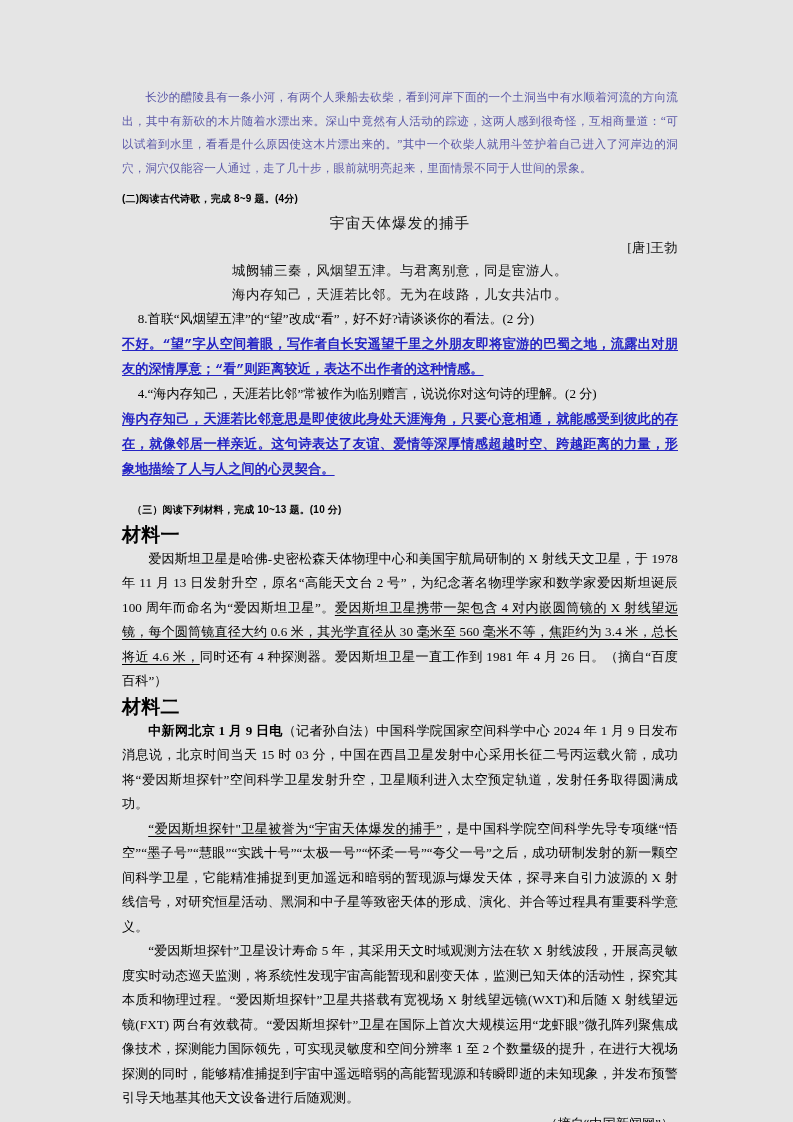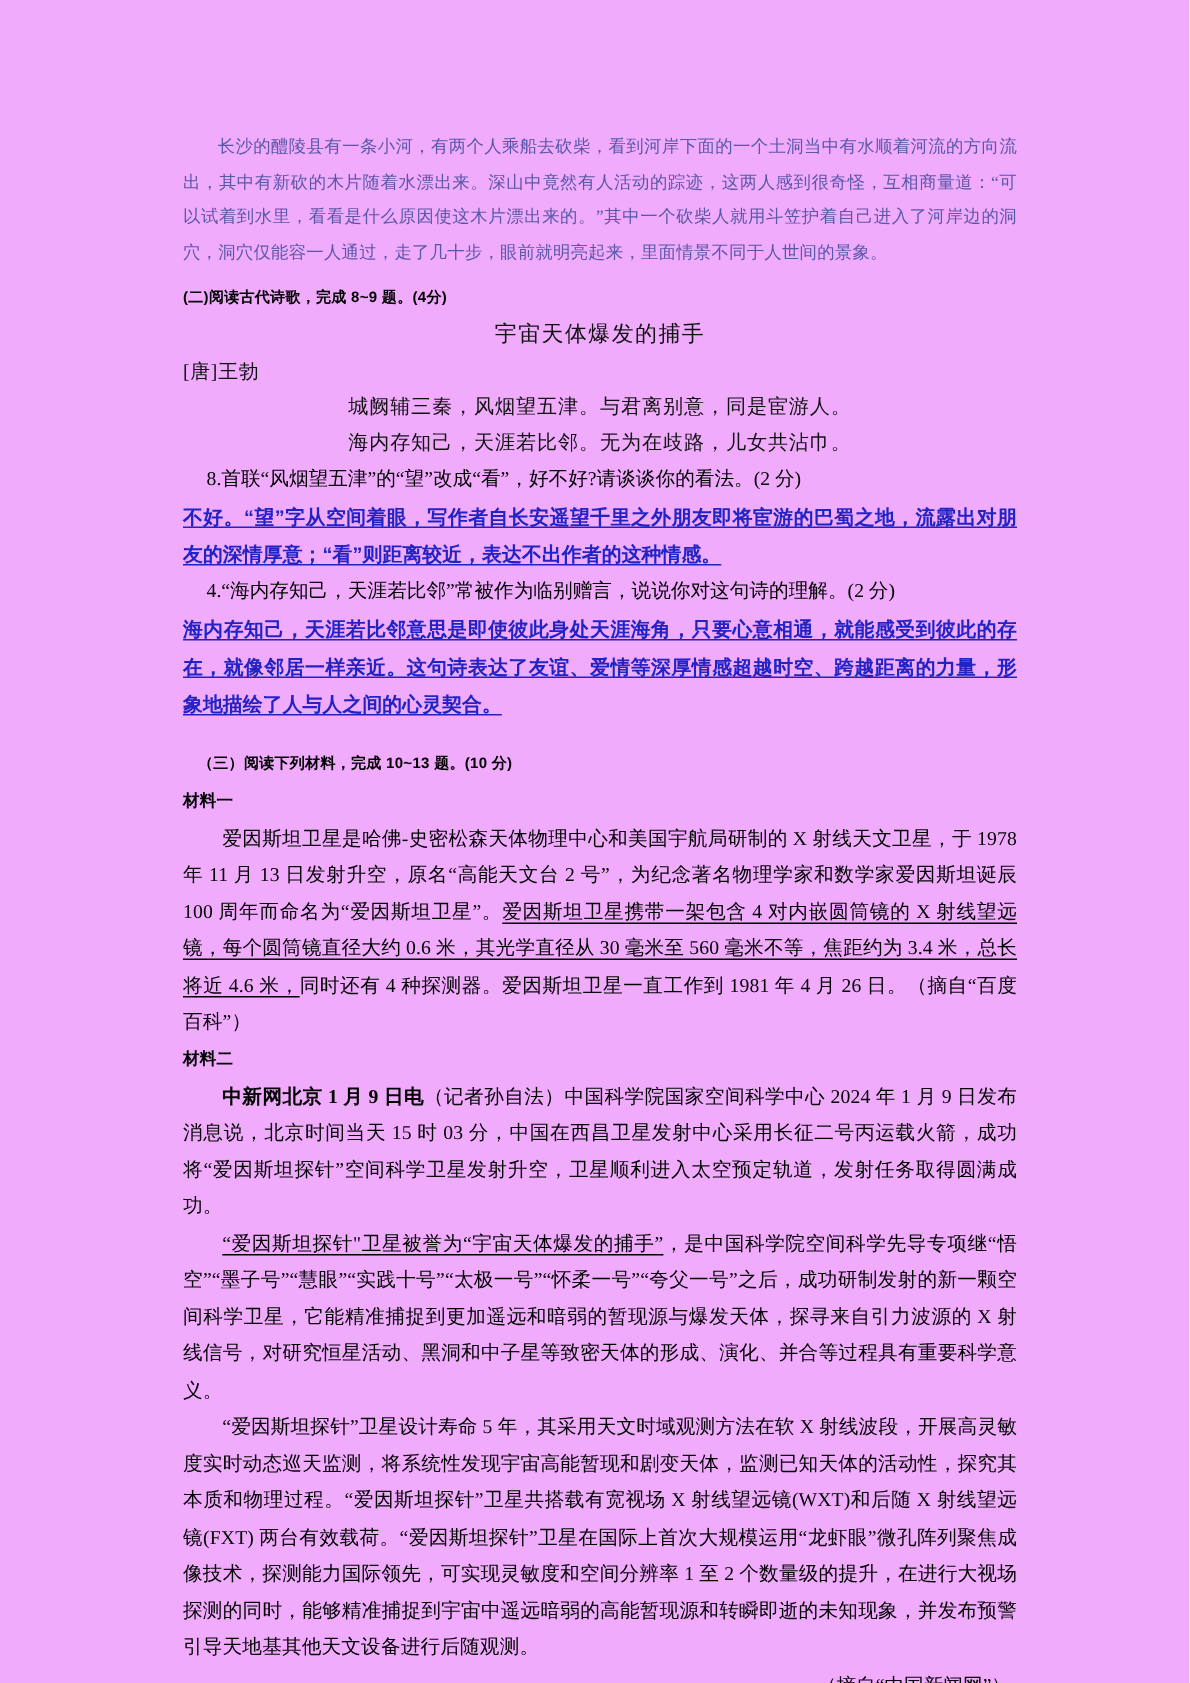--- a/index.html
+++ b/index.html
@@ -7,21 +7,21 @@
     padding: 0;
     background: #ffffff;
   }
   body {
     font-family: "Liberation Serif", "DejaVu Serif", serif;
   }
   .page {
     position: relative;
     width: 793px;
     height: 1122px;
-    background: #f0abfc;
+    background: #e5e5e5;
     overflow: hidden;
     box-sizing: border-box;
   }
   .content {
     position: absolute;
     left: 122px;
     top: 86px;
     width: 556px;
   }
   .indent1 { text-indent: 1em; }
@@ -47,38 +47,38 @@
     color: #000000;
     margin: 0;
     letter-spacing: 0.2px;
   }
   .section-head.sp { margin-top: 2px; }
   .section-head.indent1 { text-indent: 1em; margin-top: 14px; }
 
   .material-head {
     font-family: "Liberation Sans", "DejaVu Sans", sans-serif;
     font-weight: bold;
-    font-size: 11px;
+    font-size: 19px;
     line-height: 25px;
     color: #000000;
     margin: 0;
     letter-spacing: 0.2px;
   }
 
   
   .poem-title {
     text-align: center;
     font-size: 14.6px;
     line-height: 25px;
     color: #111;
     margin: 0;
     letter-spacing: 1px;
   }
   .poem-author {
-    text-align: left;
+    text-align: right;
     font-size: 13.2px;
     line-height: 23px;
     color: #111;
     margin: 0;
     letter-spacing: 0.5px;
   }
   .poem-line {
     text-align: center;
     font-size: 13.4px;
     line-height: 24px;
@@ -93,21 +93,21 @@
     line-height: 24.6px;
     color: #000;
     margin: 0;
     text-indent: 1.2em;
     text-align: justify;
     text-justify: inter-ideograph;
   }
 
   
   .answer {
-    font-family: Liberation Sans, sans-serif;
+    font-family: Liberation Mono, monospace;
     font-weight: bold;
     font-size: 13.2px;
     line-height: 25.2px;
     color: #2323c4;
     margin: 0;
     text-align: justify;
     text-justify: inter-ideograph;
     text-decoration: underline;
     text-decoration-color: #2323c4;
     text-underline-offset: 2px;

